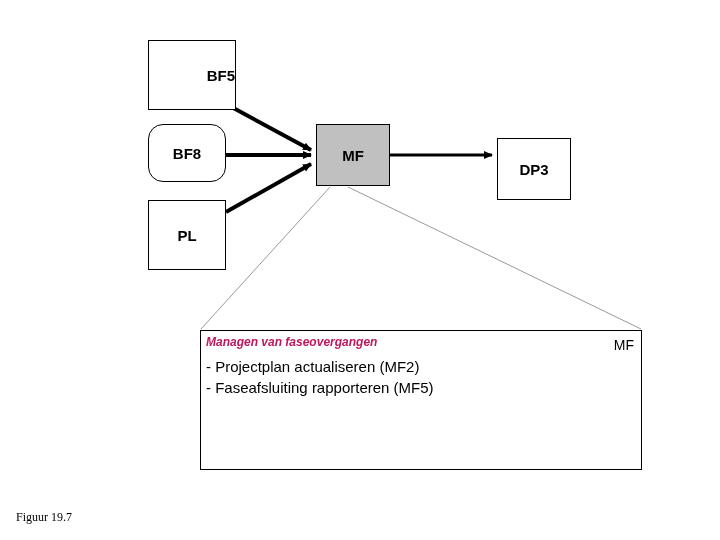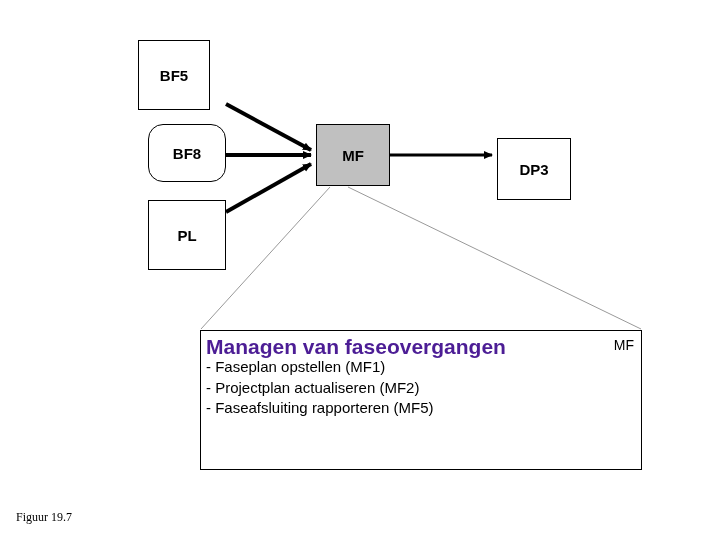--- a/index.html
+++ b/index.html
@@ -26,44 +26,45 @@
     display: flex;
     align-items: center;
     justify-content: center;
     font-size: 15px;
     font-weight: bold;
     color: #000000;
   }
   .node.shaded {
     background: #c0c0c0;
   }
-  #node-bf5 { left: 138px; top: 40px;  width: 72px;  height: 70px; }
+  #node-bf5 { left: 148px; top: 40px;  width: 88px;  height: 70px; justify-content: flex-end; }
   #node-bf8 { left: 148px; top: 124px; width: 78px;  height: 58px; border-radius: 15px; }
   #node-pl  { left: 148px; top: 200px; width: 78px;  height: 70px; }
   #node-mf  { left: 316px; top: 124px; width: 74px;  height: 62px; }
   #node-dp3 { left: 497px; top: 124px; width: 74px;  height: 62px; margin-top: 14px; }
 
   #detail-box {
     position: absolute;
     left: 200px;
     top: 330px;
     width: 442px;
     height: 140px;
     box-sizing: border-box;
     border: 1px solid #000000;
     background: #ffffff;
   }
   #detail-title {
     position: absolute;
     left: 5px;
     top: 4px;
-    font-size: 21px;
+    font-size: 12px;
     font-weight: bold;
-    color: #4c1d95;
+    color: #be185d;
     white-space: nowrap;
+    font-style: italic;
   }
   #detail-tag {
     position: absolute;
     right: 7px;
     top: 6px;
     font-size: 14px;
     color: #000000;
   }
   #detail-list {
     position: absolute;
@@ -138,21 +139,20 @@
   </div>
 
   <div class="node" id="node-dp3">
     <span>DP3</span>
   </div>
 
   <div id="detail-box">
     <div id="detail-title">Managen van faseovergangen</div>
     <div id="detail-tag">MF</div>
     <ul id="detail-list">
-      <li>- Faseplan opstellen (MF1)</li>
       <li>- Projectplan actualiseren (MF2)</li>
       <li>- Faseafsluiting rapporteren (MF5)</li>
     </ul>
   </div>
 
   <div id="figure-caption">Figuur 19.7</div>
 
 </div>
 
 </body></html>

